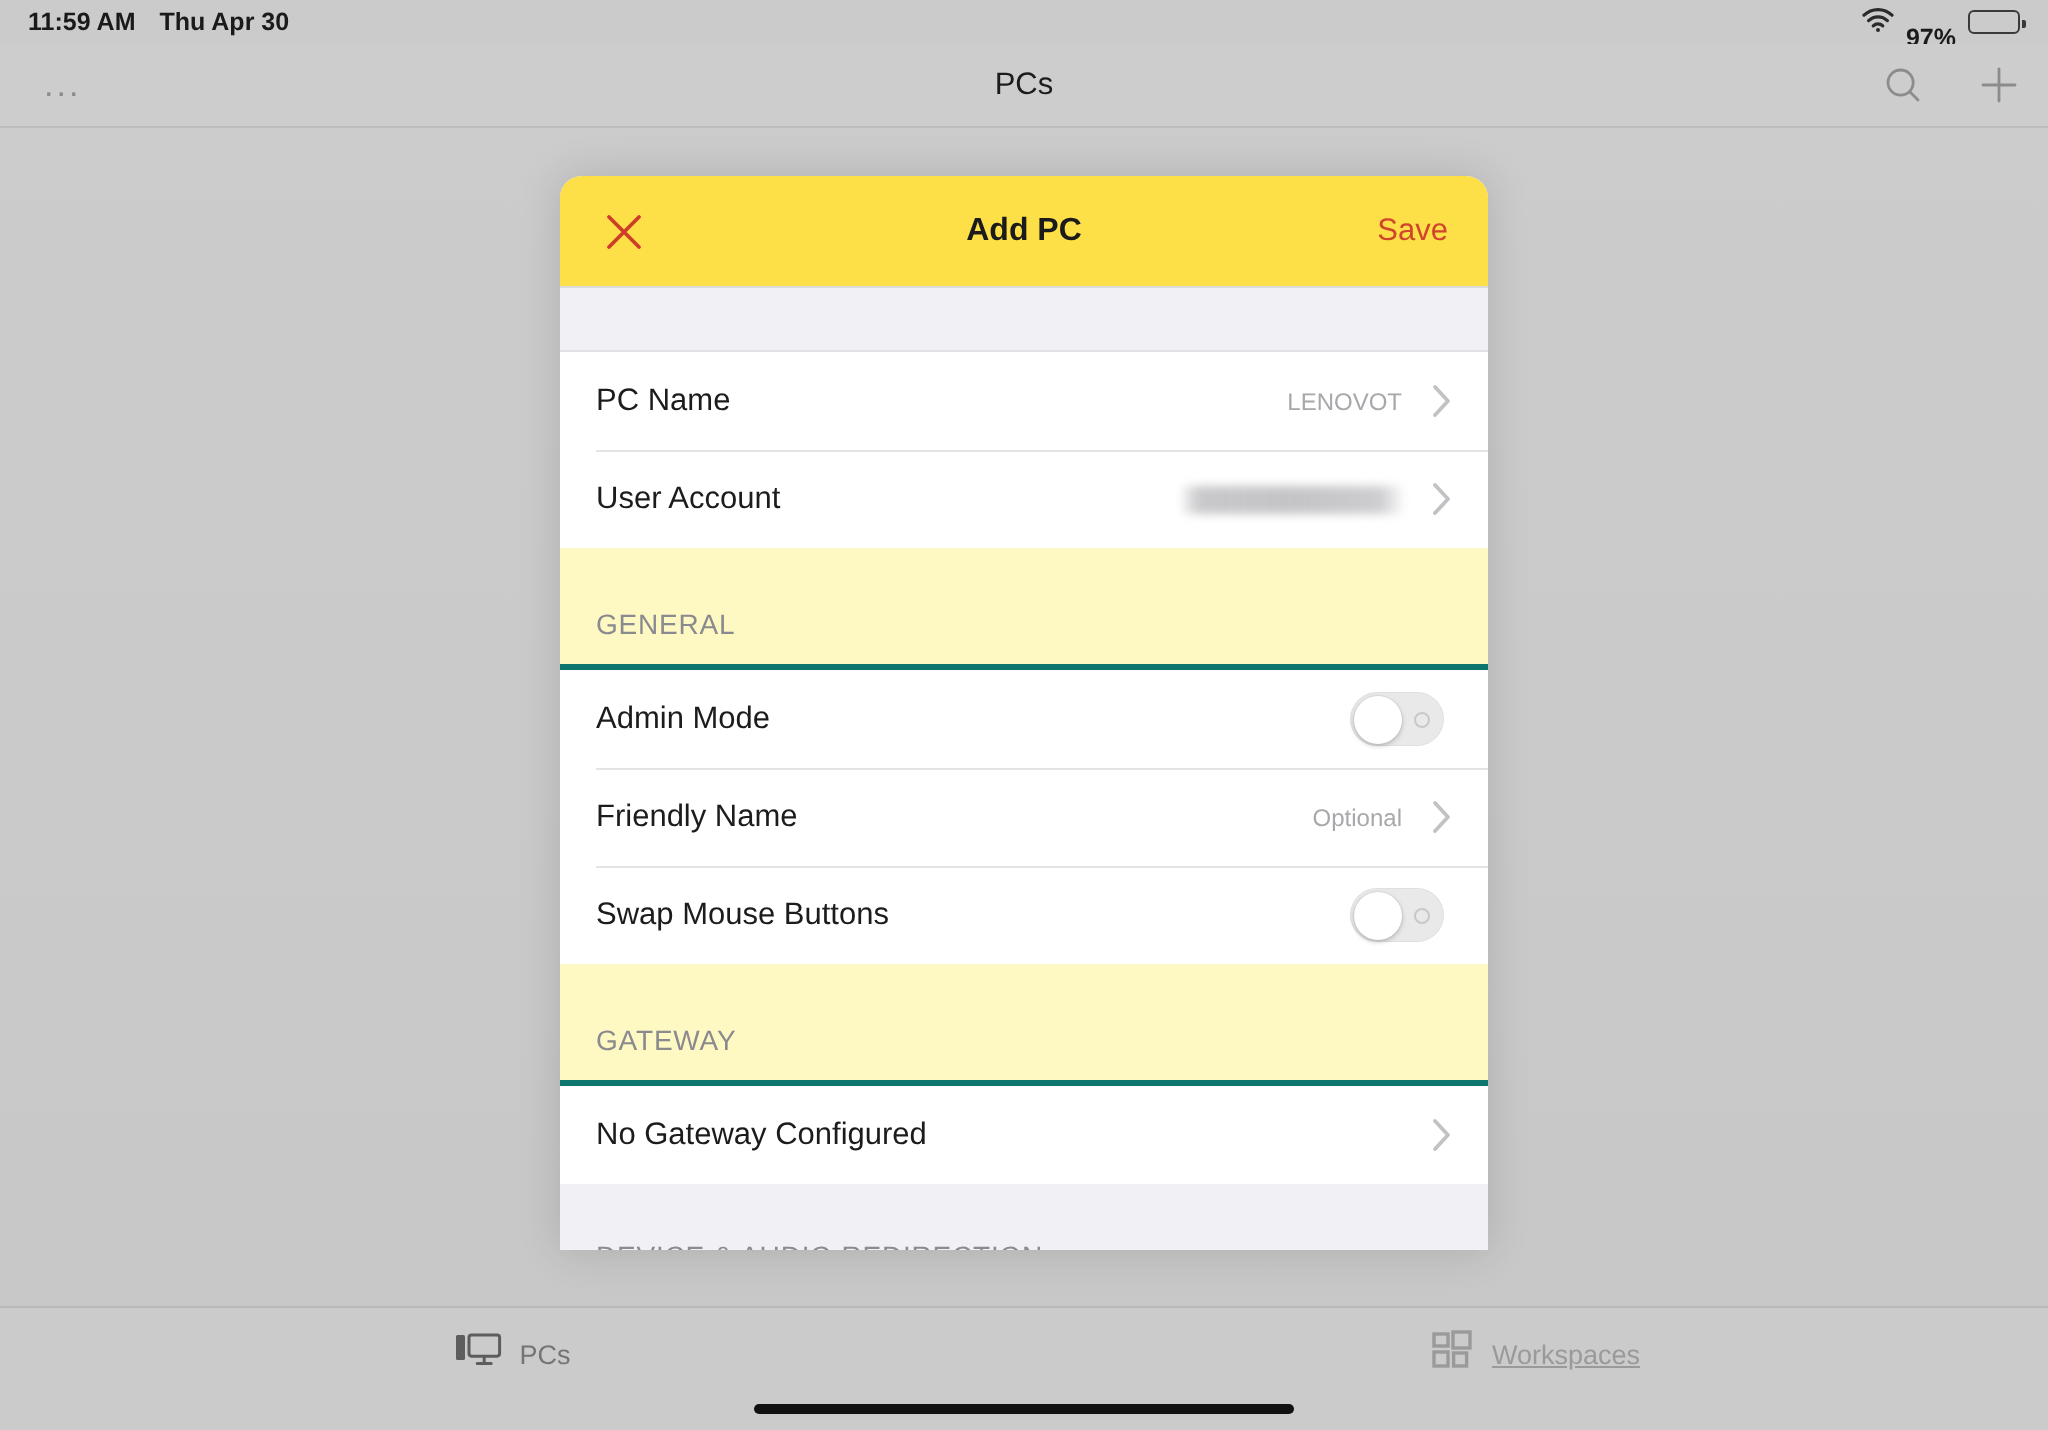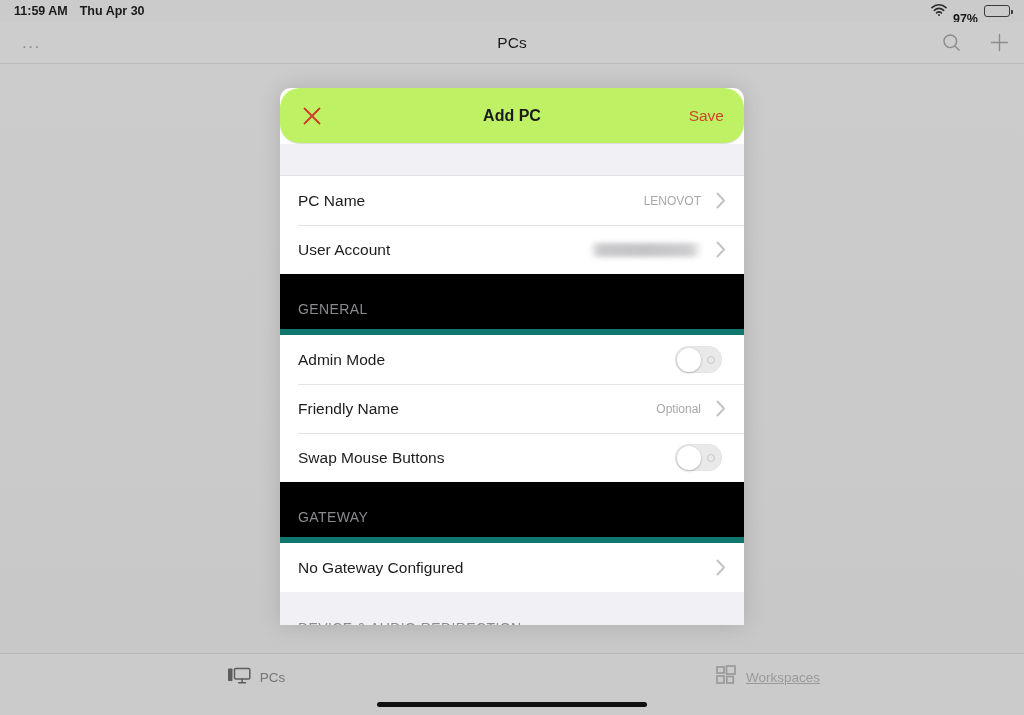--- a/index.html
+++ b/index.html
@@ -113,25 +113,24 @@
     width: 464px;
     height: 537px;
     background: #ffffff;
     border-radius: 11px 11px 0 0;
     overflow: hidden;
     box-shadow: 0 0 22px rgba(0,0,0,0.14);
   }
   .sheet-header {
     position: relative;
     height: 55px;
-    background: #bef264;
+    background: #fde047;
     border-bottom: 1px solid #dcdcdc;
     display: flex;
     align-items: center;
-    border-radius: 20px;
   }
   .sheet-close {
     position: absolute;
     left: 18px;
     width: 28px; height: 28px;
     display: flex; align-items: center; justify-content: center;
   }
   .sheet-title {
     position: absolute;
     left: 0; right: 0;
@@ -154,27 +153,27 @@
     background: #f0f0f5;
     overflow: hidden;
   }
 
   .gap {
     background: #f0f0f5;
   }
   .gap-top { height: 31px; border-bottom: 1px solid #e2e2e6; }
 
   .section-header {
-    background: #000000;
+    background: #fef9c3;
     font-size: 14px;
     color: #8a8a8f;
     letter-spacing: 0.4px;
     padding: 22px 0 10px 18px;
     box-sizing: border-box;
-    border-bottom: 6px solid #0f766e;
+    border-bottom: 3px solid #0f766e;
     height: 50px;
     display: flex;
     align-items: flex-end;
   }
   .section-header.tall { height: 61px; padding-bottom: 12px; }
 
   .rows { background: #ffffff; }
 
   .row {
     position: relative;

